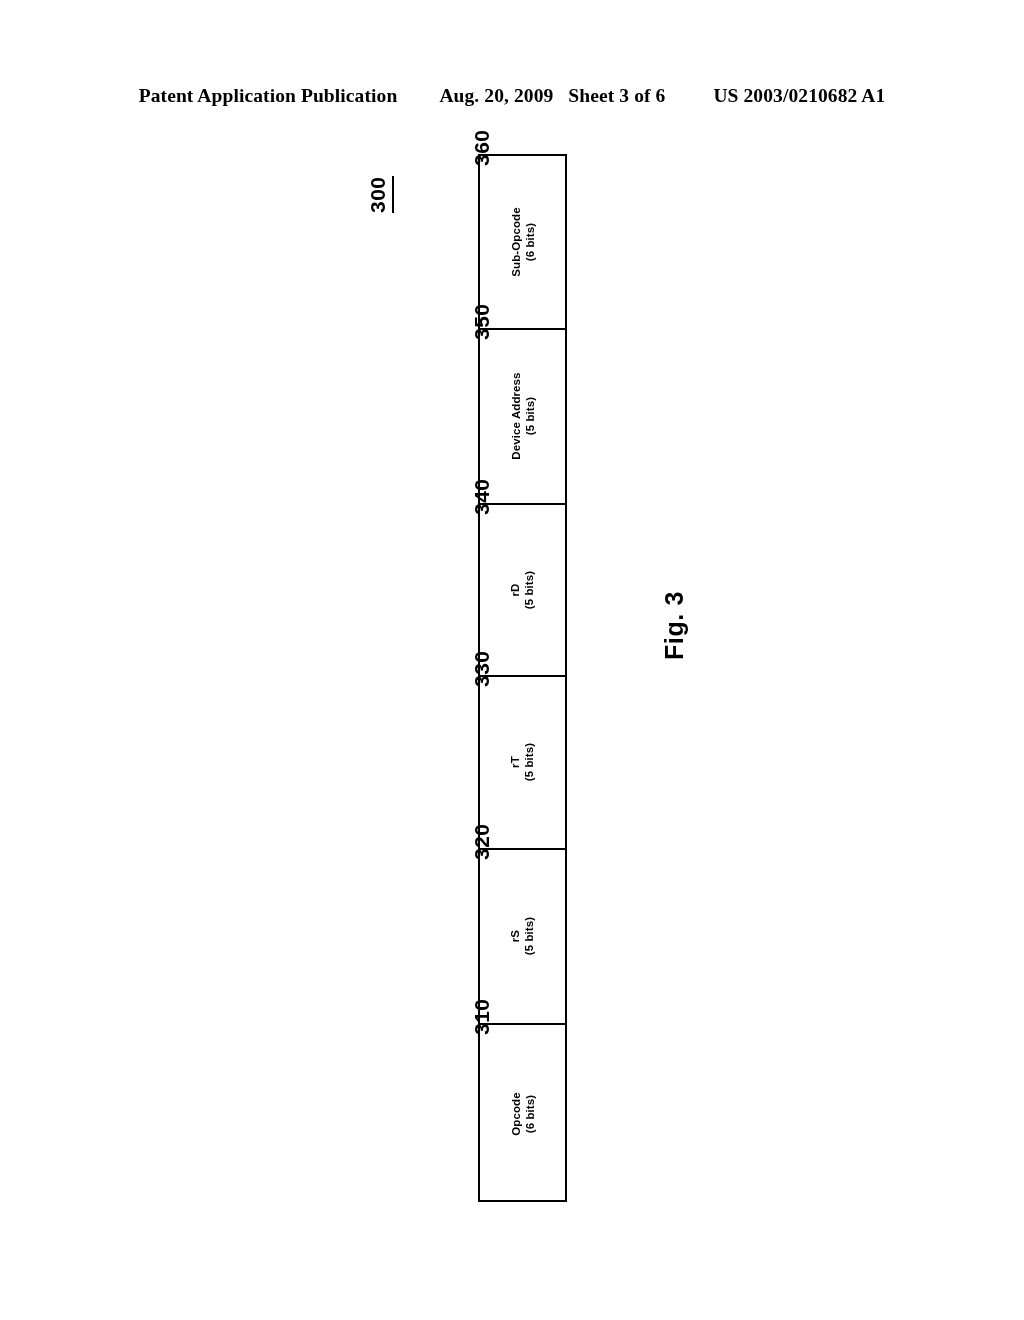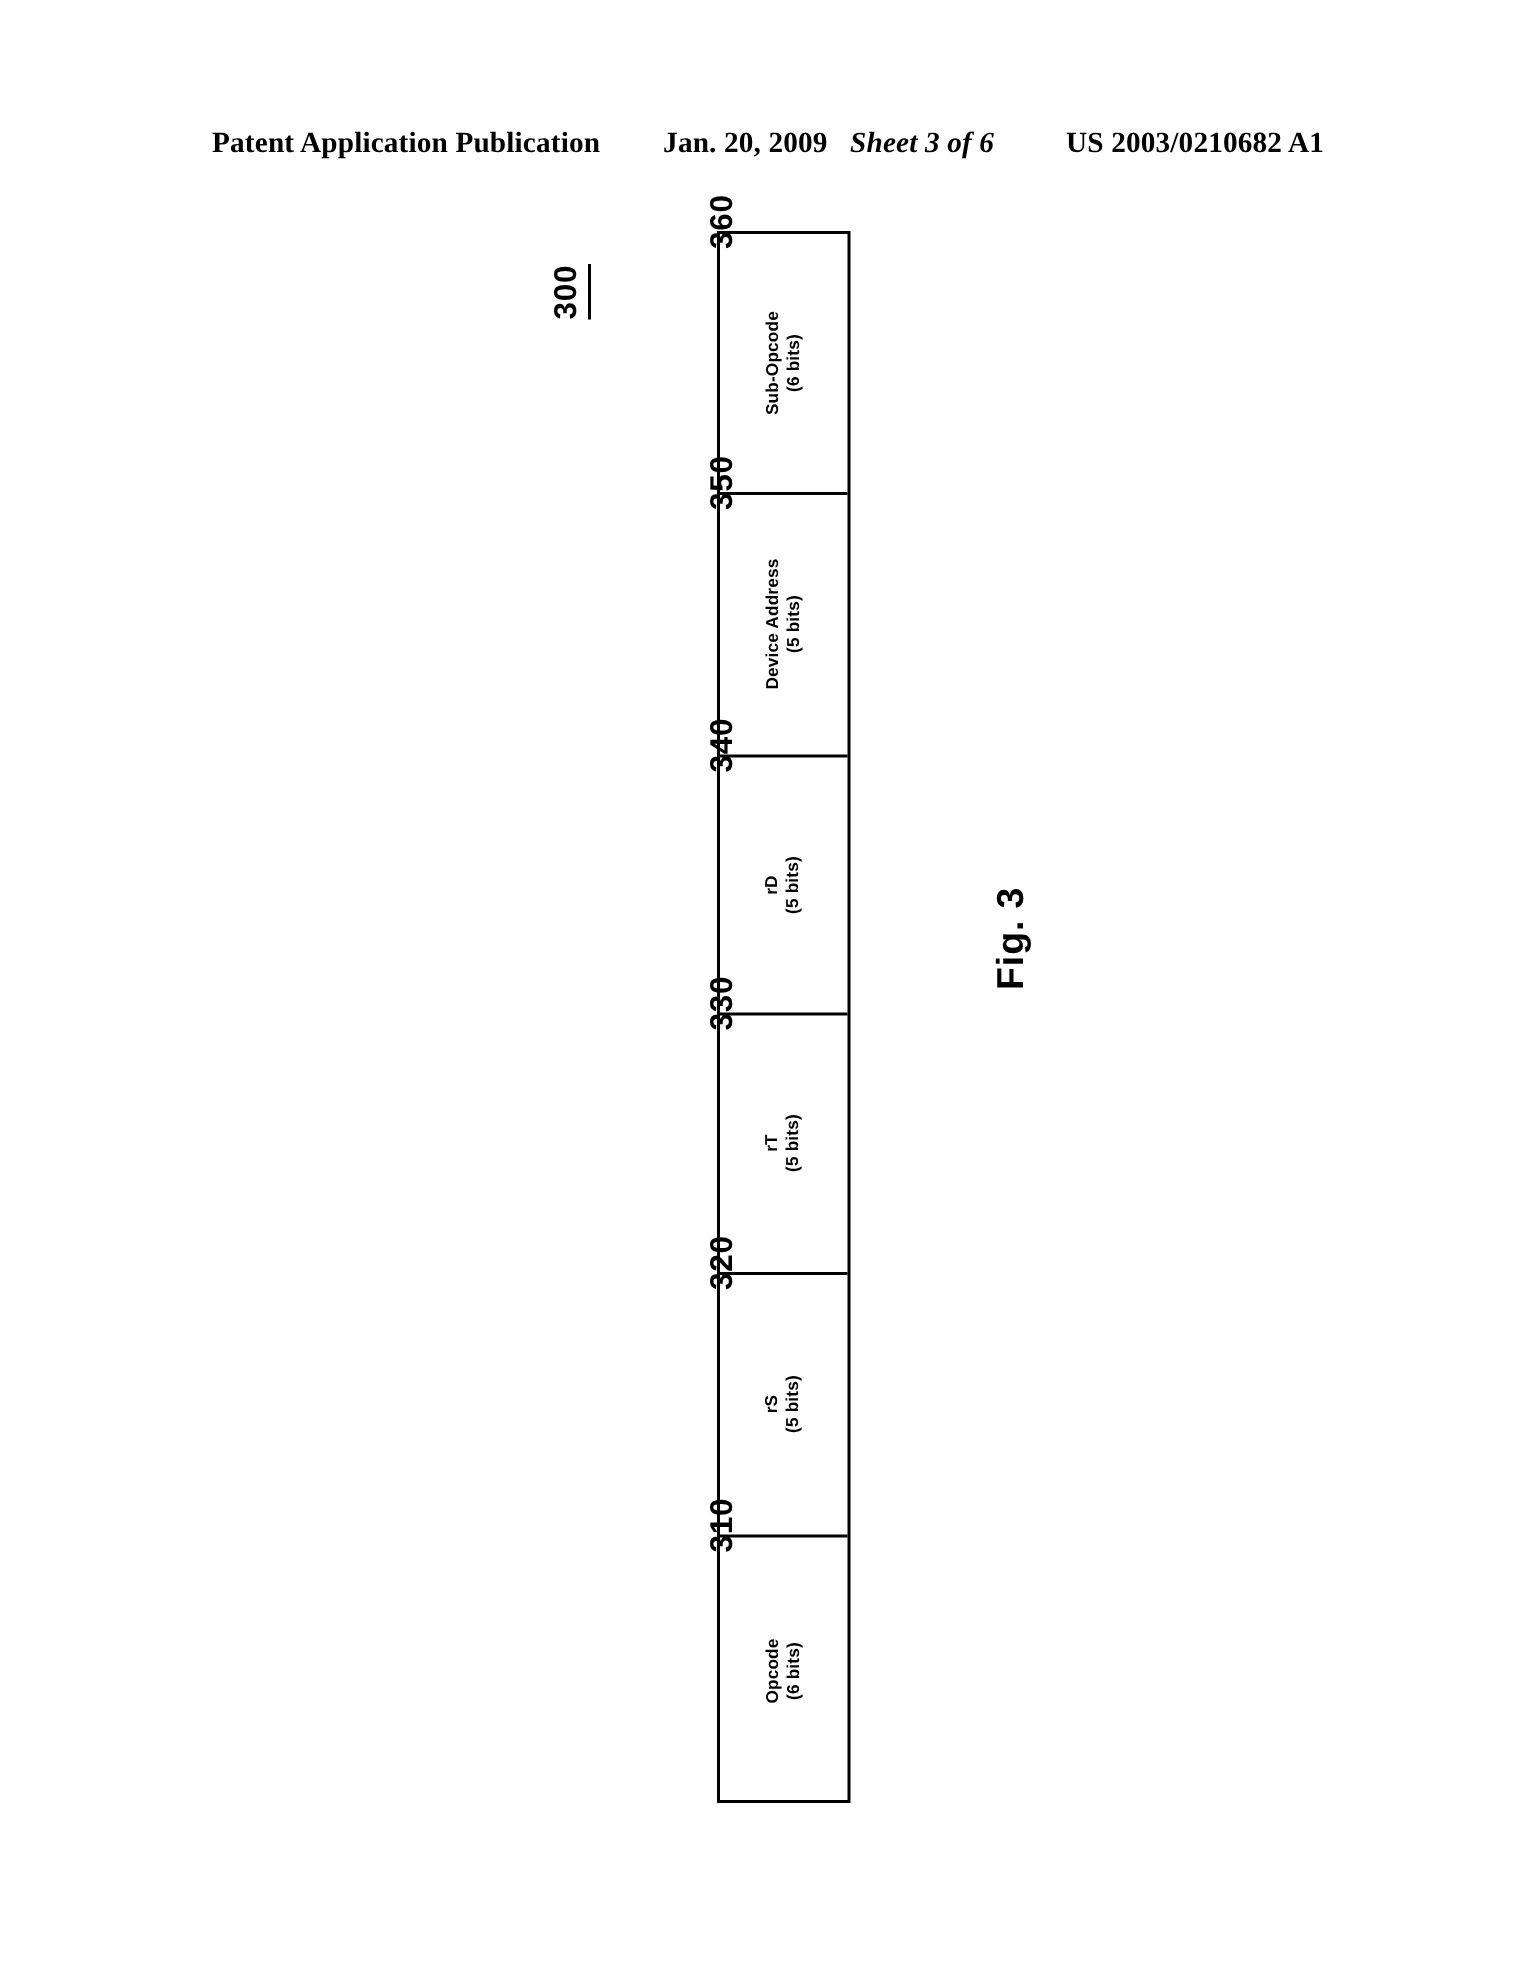--- a/index.html
+++ b/index.html
@@ -27,21 +27,21 @@
     align-items: flex-start;
     justify-content: center;
     font-family: "Liberation Serif", serif;
     font-weight: bold;
     font-size: 19.5px;
     letter-spacing: 0.1px;
     white-space: nowrap;
   }
   .hdr-left   { margin-right: 42px; }
   .hdr-center { margin-right: 48px; }
-  .hdr-center .hdr-sheet { margin-left: 10px; font-style: italic; }
+  .hdr-center .hdr-sheet { margin-left: 10px; }
   .hdr-right  { }
 
   
   .figure {
     position: absolute;
     left: 0;
     top: 0;
     width: 1024px;
     height: 1320px;
   }
@@ -123,21 +123,21 @@
     letter-spacing: 0.6px;
     white-space: nowrap;
   }
 </style>
 </head>
 <body>
 
 <div class="page-header">
   <span class="hdr-left">Patent Application Publication</span>
   <span class="hdr-center">
-    <span>Jan. 20, 2009</span>
+    <span>Aug. 20, 2009</span>
     <span class="hdr-sheet">Sheet 3 of 6</span>
   </span>
   <span class="hdr-right">US 2003/0210682 A1</span>
 </div>
 
 <div class="figure">
 
   <div class="assembly-num">300</div>
 
   <div class="field-stack" id="field-stack">

